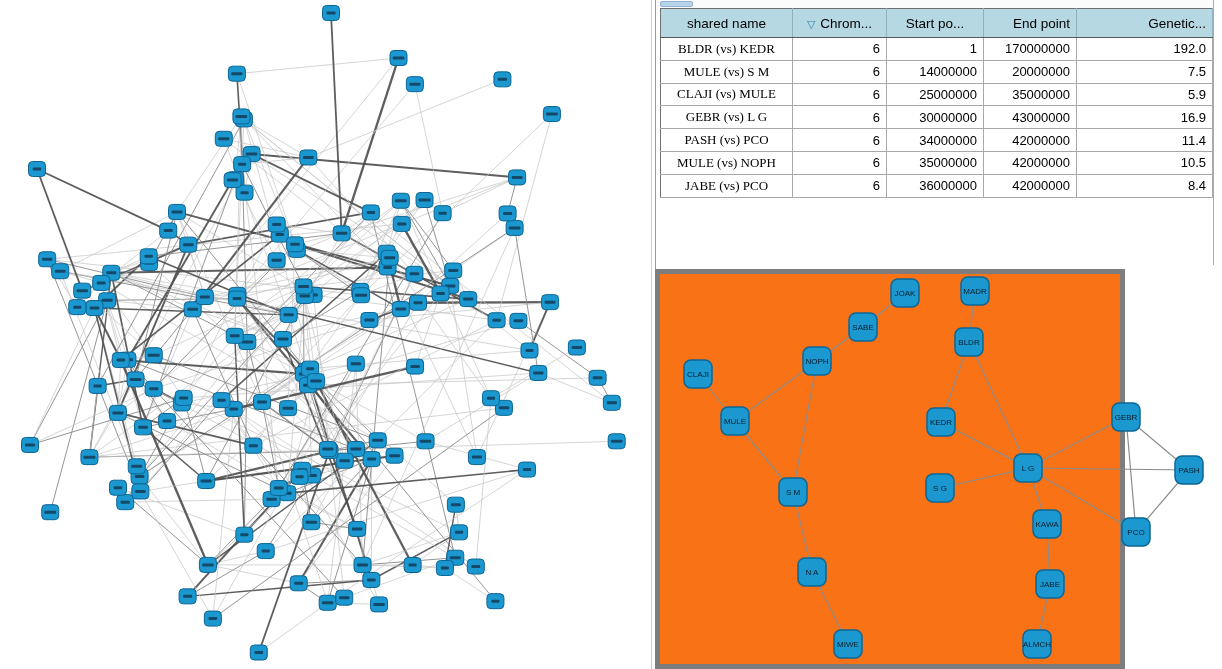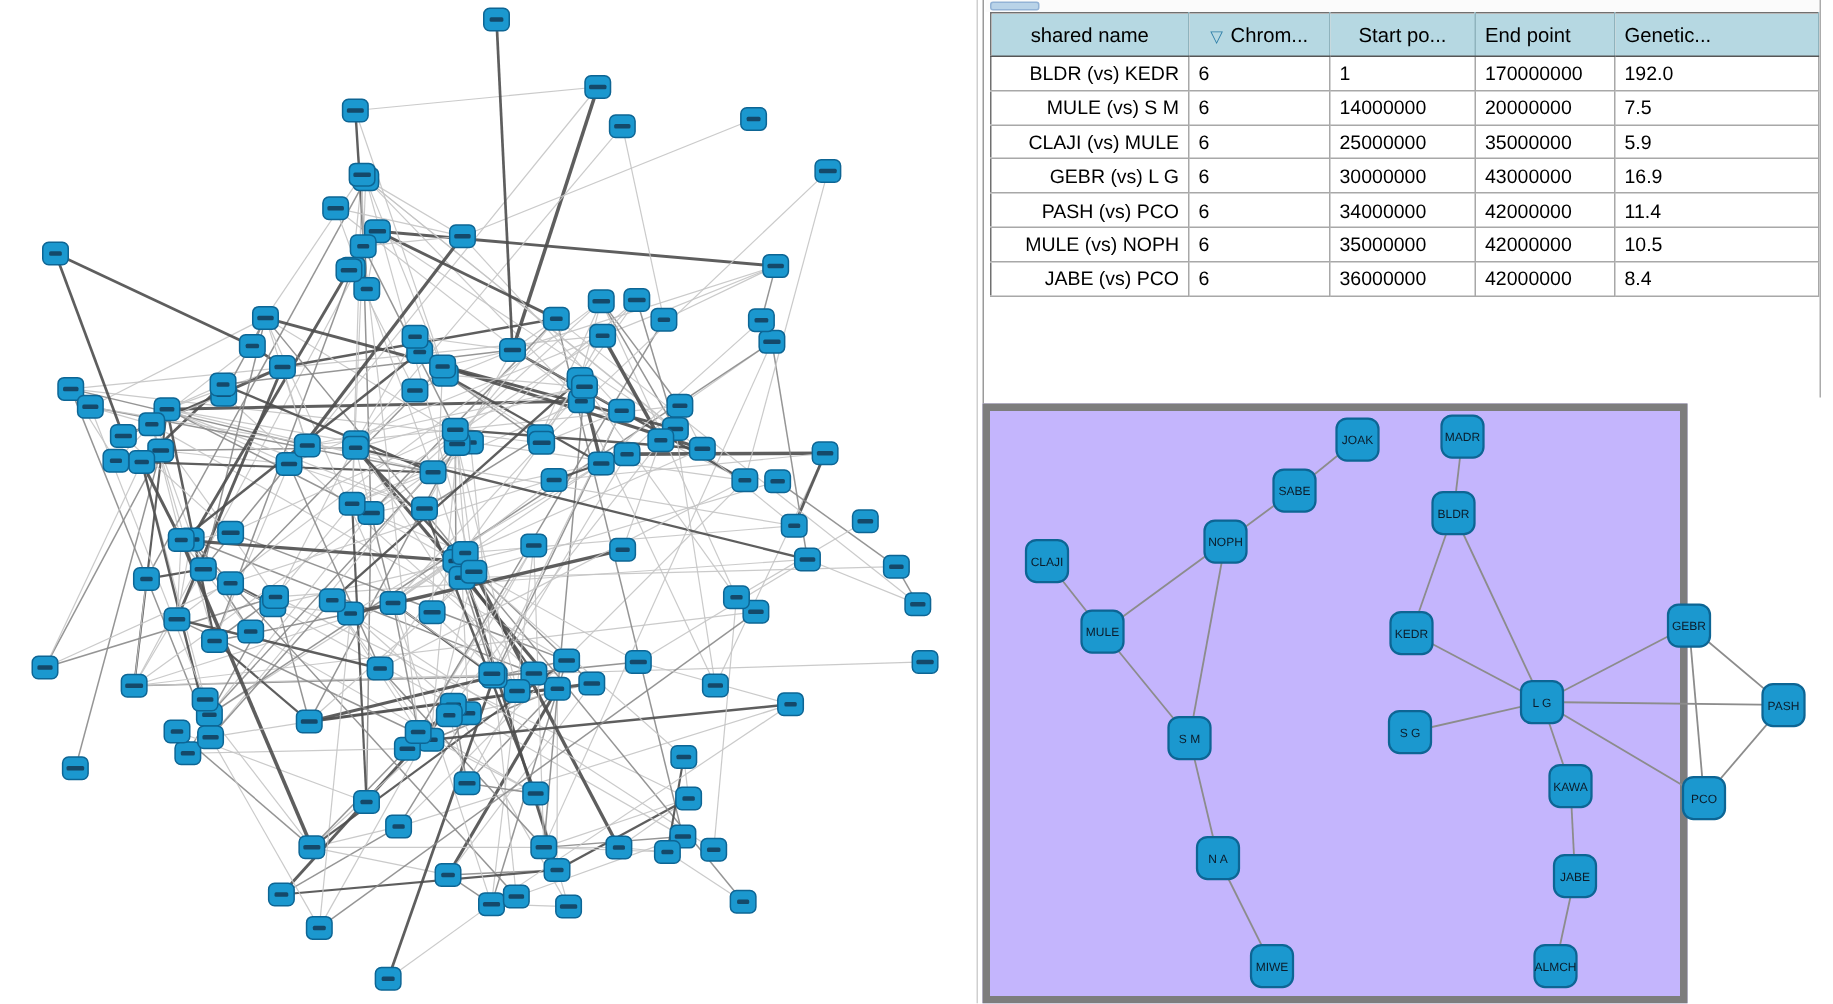--- a/index.html
+++ b/index.html
@@ -22,28 +22,28 @@
                     background:#fff; border-left:1px solid #ababab; }
   #attr-table { position:absolute; left:4px; top:8px; width:552px;
                 border-collapse:collapse; table-layout:fixed;
                 border:1px solid #707070; font-size:13px; color:#000; }
   #attr-table th { background:#b6d8e2; height:29px; font-weight:normal; font-size:13.5px;
                    border-right:1px solid #8fb3bd; border-bottom:1px solid #565656;
                    padding:0 6px; white-space:nowrap; overflow:hidden; }
   #attr-table td { height:22.8px; border-right:1px solid #a8a8a8;
                    border-bottom:1px solid #a8a8a8; padding:0 6px;
                    white-space:nowrap; overflow:hidden; background:#fff; }
-  #attr-table .al { text-align:right; }
+  #attr-table .al { text-align:center;font-family:Liberation Serif, serif; }
   #attr-table .ac { text-align:center; }
-  #attr-table .ar { text-align:left; }
+  #attr-table .ar { text-align:right; }
   .funnel { color:#2e7fa8; font-size:11px; margin-right:5px; }
 
   
   #graph-panel { position:absolute; left:655px; top:269px; width:470px; height:400px;
-                 border:5px solid #7d7d7d; background:#c4b5fd; }
+                 border:5px solid #7d7d7d; background:#f97316; }
   #small-net { display:block; }
   .net-label { font-family:"Liberation Sans", sans-serif; font-size:8px; fill:#0b1c2b; }
 </style>
 </head>
 <body>
 
 <div id="stage">
 
   <svg id="dense-view" width="655" height="669" viewBox="0 0 655 669">
       <line x1="371.6024266785554" y1="459.1236702102753" x2="298.68994906033527" y2="583.2821137962774" stroke="#4d4d4d" stroke-width="2.076112074172124" stroke-opacity="0.9"></line>

